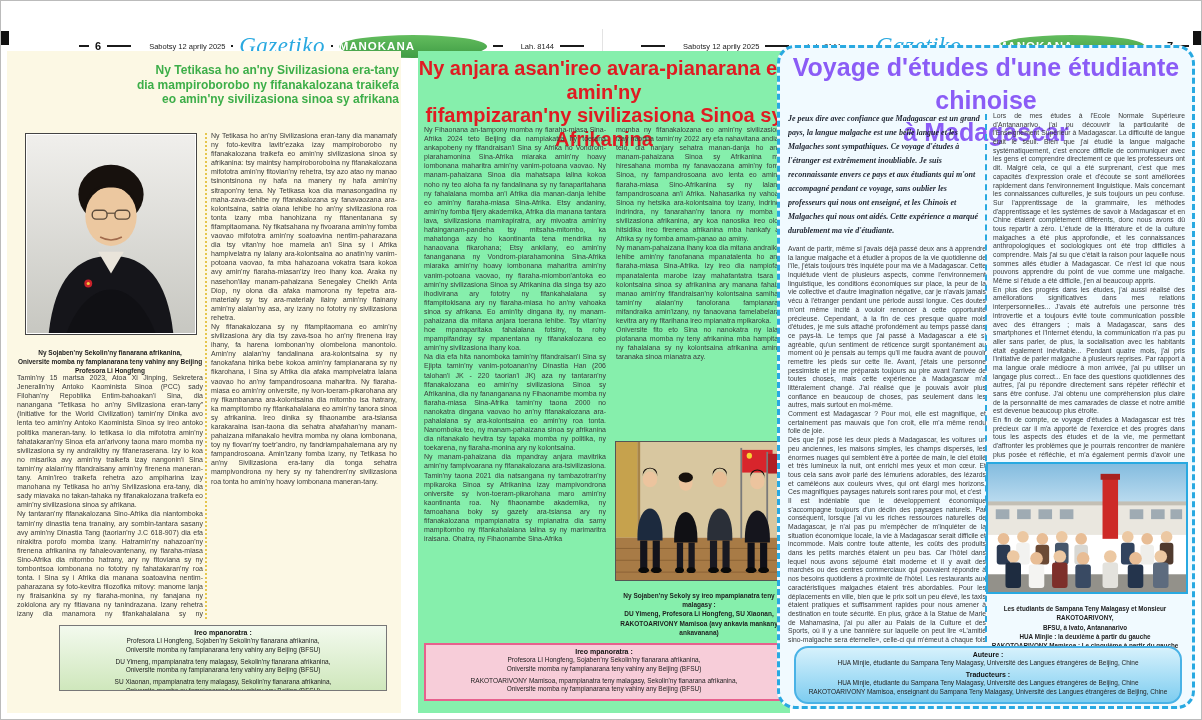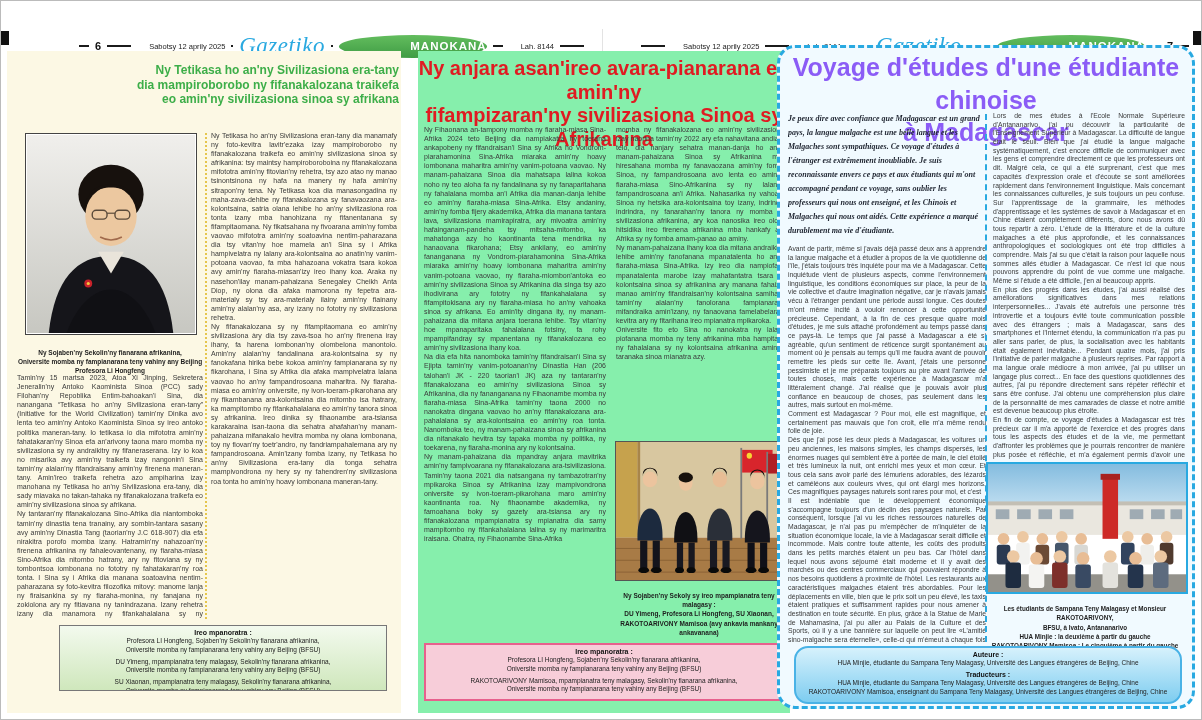--- a/index.html
+++ b/index.html
@@ -13,21 +13,21 @@
   .hdr{position:absolute;top:32px;height:26px;display:flex;align-items:center;gap:6px;}
   .hdr-l{left:78px;width:505px;}
   .hdr-r{left:640px;width:548px;}
   .rule{height:2px;background:#1b1b1b;}
   .rf{flex:1;} .r10{width:10px;} .r24{width:24px;}
   .pgnum{font-size:11px;font-weight:bold;color:#111;}
   .hmeta{font-size:7.5px;color:#222;white-space:nowrap;margin-left:12px;}
   .masthead{font-family:"Liberation Serif",serif;font-style:italic;font-weight:normal;
             font-size:23px;color:#2aa9e0;white-space:nowrap;letter-spacing:.5px;}
   .oval{background:linear-gradient(180deg,#63bd5e,#3f9c44);border-radius:50%;width:148px;height:23px;
-        display:flex;align-items:center;justify-content:flex-end;flex:none;}
+        display:flex;align-items:center;justify-content:flex-start;flex:none;}
   .oval span{color:#fff;font-weight:bold;font-size:11.5px;letter-spacing:1px;}
 
   
   .pl{white-space:pre-line;}
   .txt{font-size:7px;line-height:1.3;text-align:justify;color:#3a3a3a;overflow:hidden;}
   .cap{font-size:6.5px;font-weight:bold;text-align:center;color:#1d1d1d;line-height:1.45;}
   .hl{margin:0;text-align:center;font-weight:bold;}
 
   
   .art-left{position:absolute;left:6px;top:50px;width:394px;height:662px;background:#fcf8e4;}

